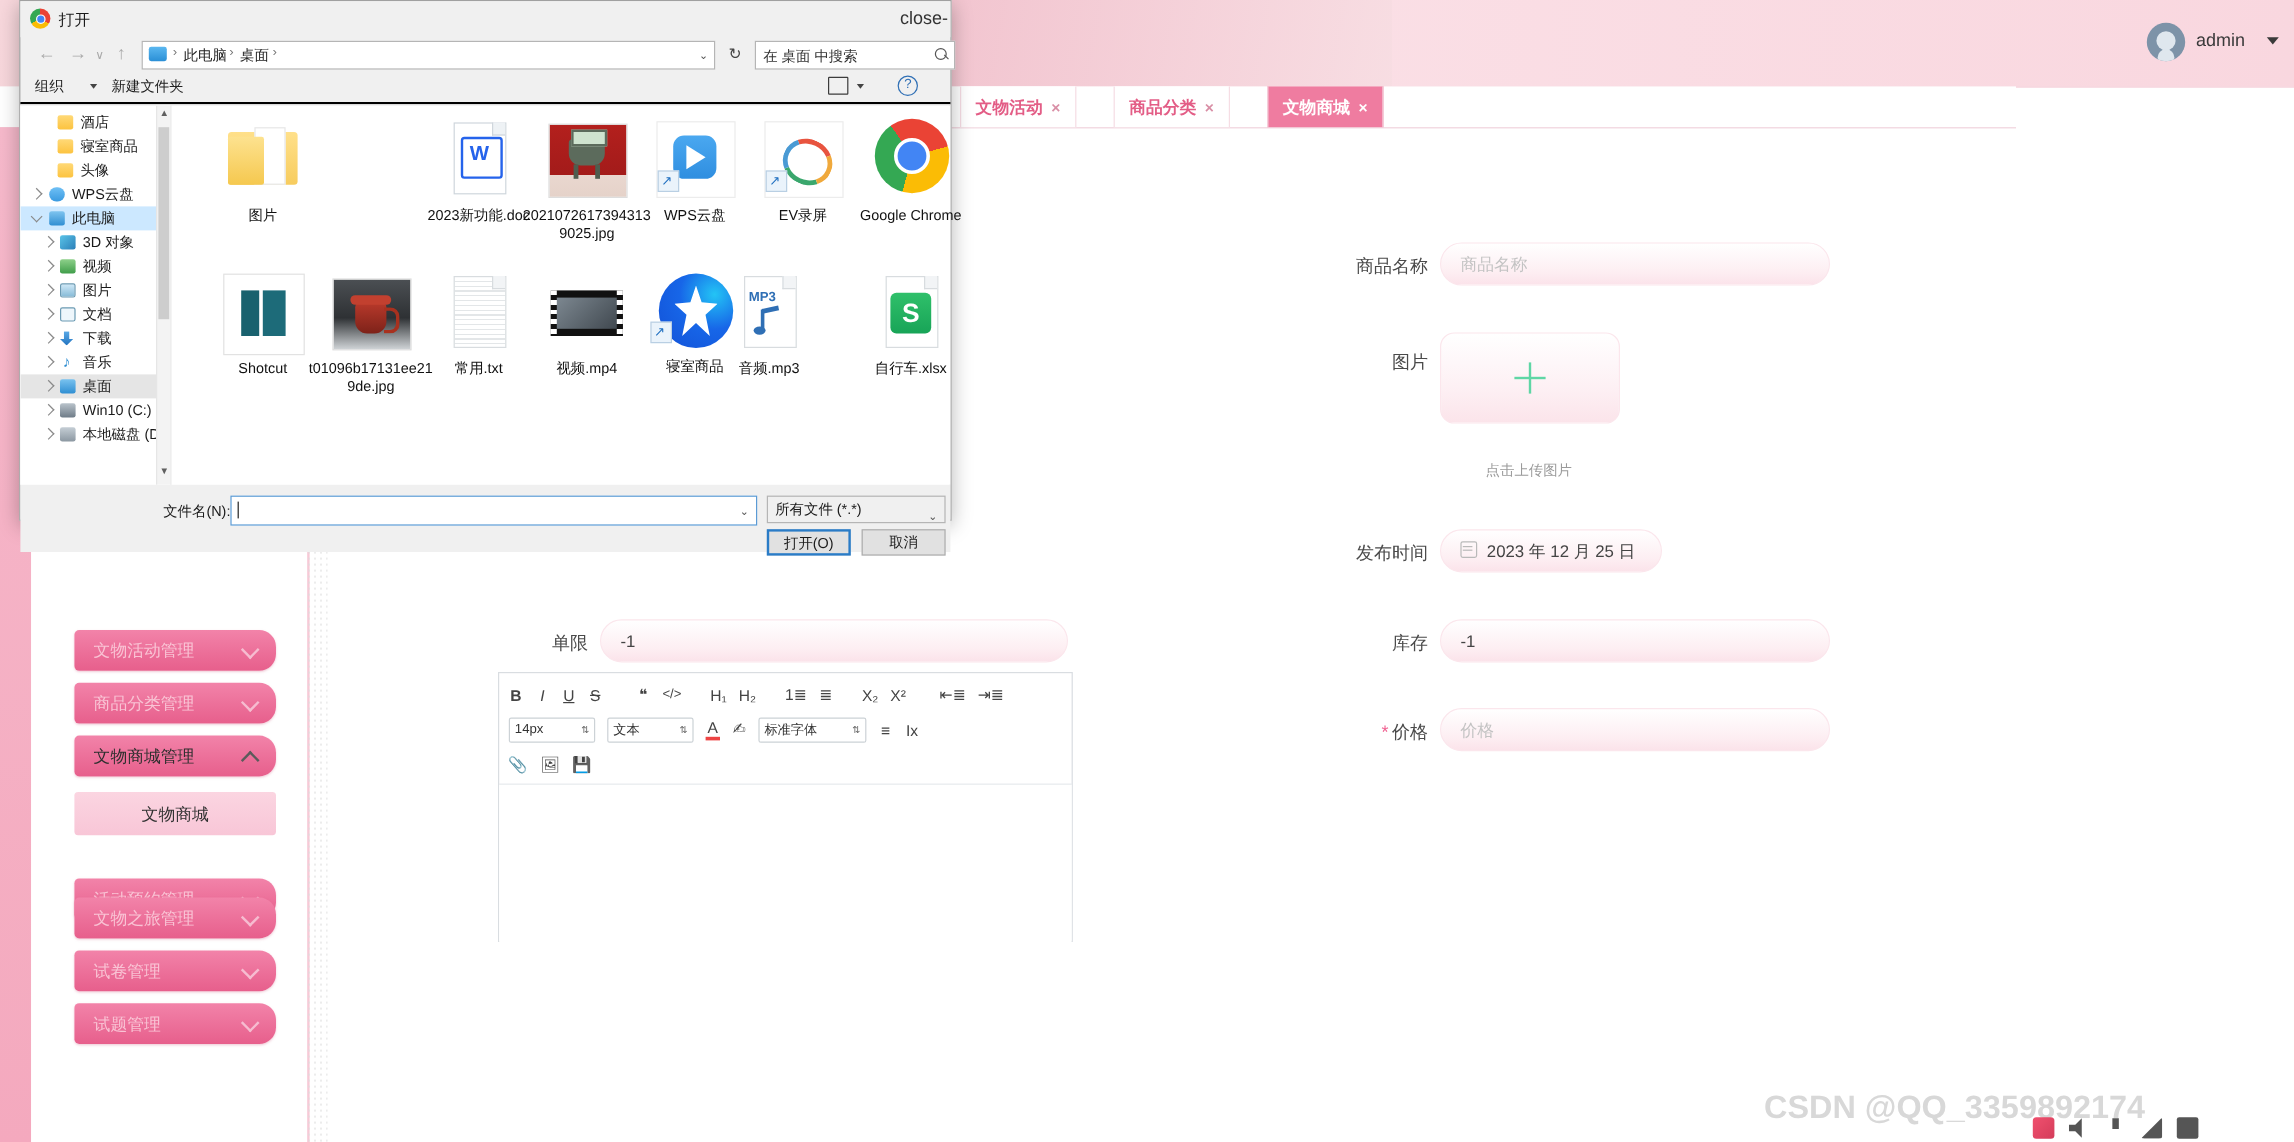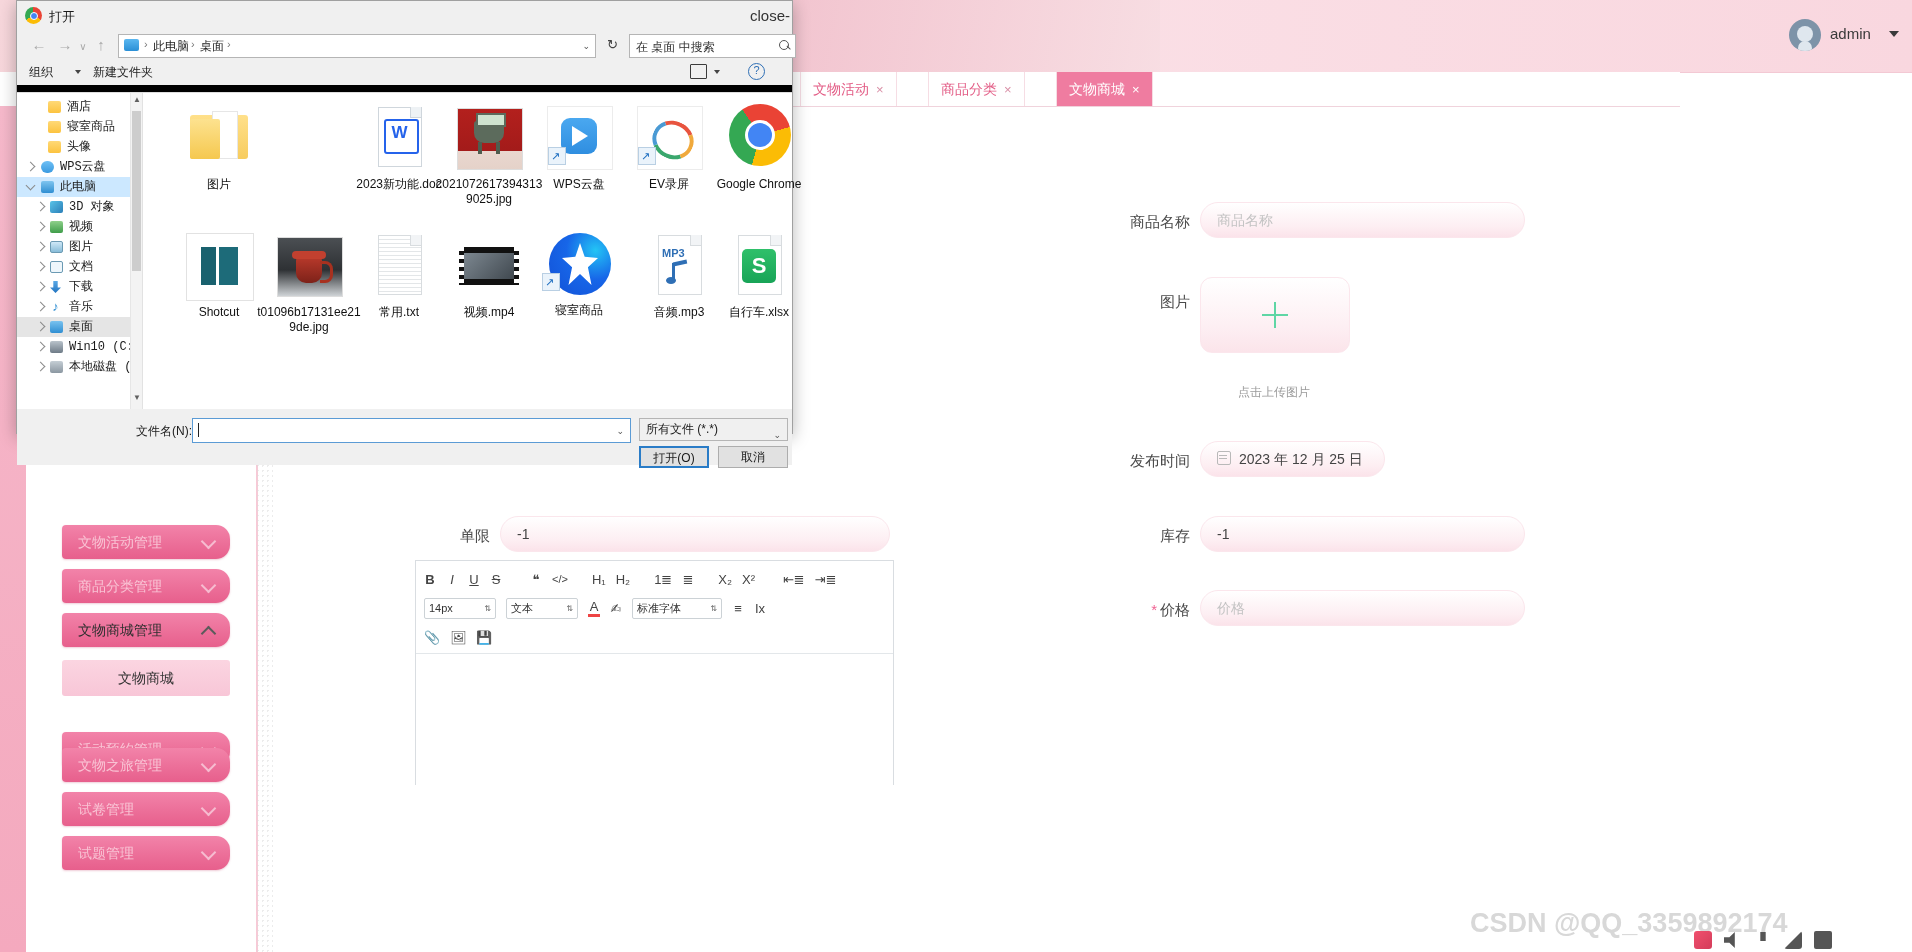--- a/index.html
+++ b/index.html
@@ -32,21 +32,21 @@
   .admin-name{
     position:absolute;left:1830px;top:25px;font-size:15px;color:#3a3a3a;
   }
   .admin-caret{
     position:absolute;left:1889px;top:31px;width:0;height:0;
     border-left:5px solid transparent;border-right:5px solid transparent;border-top:6px solid #3a3a3a;
   }
 
   .tabbar{
     position:absolute;left:0;top:72px;width:1680px;height:34px;
-    background:#fff;border-bottom:1px solid #f0d3dc;
+    background:#fff;border-bottom:1px solid #f0d3dc;font-weight:bold;
   }
   .tab{
     position:absolute;top:0;height:34px;line-height:34px;padding:0 12px;
     font-size:14px;color:#e35d86;background:#fff;
     border-left:1px solid #f6dde4;border-right:1px solid #f6dde4;
     white-space:nowrap;
   }
   .tab .x{margin-left:7px;font-size:13px;color:#d98fa6;}
   .tab.active{background:#ef7ca0;color:#fff;}
   .tab.active .x{color:#fff;}
@@ -173,39 +173,39 @@
   .search-box{
     position:absolute;left:612px;top:3px;width:165px;height:22px;background:#fff;border:1px solid #b5b5b5;
   }
   .search-box .txt{position:absolute;left:6px;top:4px;font-size:12px;color:#333;}
   .search-box .mag{
     position:absolute;right:6px;top:5px;width:8px;height:8px;border:1.4px solid #555;border-radius:50%;
   }
   .search-box .mag:after{
     content:"";position:absolute;left:6px;top:6px;width:5px;height:1.4px;background:#555;transform:rotate(45deg);
   }
-  .tool-row{position:relative;height:26px;border-bottom:7px solid #000000;}
+  .tool-row{position:relative;height:26px;border-bottom:2px solid #000000;}
   .tool-item{position:absolute;top:5px;font-size:12px;color:#222;}
   .tool-caret{position:absolute;top:11px;width:0;height:0;border-left:3.5px solid transparent;border-right:3.5px solid transparent;border-top:4px solid #444;}
   .viewico{position:absolute;top:5px;width:15px;height:13px;border:1.3px solid #3b3b3b;border-radius:1px;}
   .helpico{
     position:absolute;top:4px;width:15px;height:15px;border:1.3px solid #2f6fb5;border-radius:50%;
     color:#2f6fb5;font-size:11px;line-height:13px;text-align:center;
   }
   .dlg-body{position:relative;height:316px;background:#fff;border-top:1px solid #dedede;}
   .tree{
     position:absolute;left:0;top:0;width:125px;height:316px;background:#fff;border-right:1px solid #e2e2e2;overflow:hidden;
   }
   .tree-row{position:relative;height:20px;line-height:20px;font-size:12px;color:#1a1a1a;white-space:nowrap;}
   .tree-row.sel{background:#cce8ff;}
   .tree-row.sel2{background:#e5e5e5;}
   .tw{position:absolute;left:8px;top:6px;width:6px;height:6px;border-right:1.4px solid #8a8a8a;border-bottom:1.4px solid #8a8a8a;transform:rotate(-45deg);}
   .tw.open{transform:rotate(45deg);top:5px;}
   .tico{position:absolute;top:4px;width:13px;height:12px;border-radius:2px;}
-  .tlabel{position:absolute;top:0;font-family:Liberation Mono, monospace;}
+  .tlabel{position:absolute;top:0;}
   .tscroll{
     position:absolute;right:0;top:0;width:11px;height:316px;background:#f3f3f3;border-left:1px solid #e6e6e6;
   }
   .tscroll .thumb{position:absolute;left:1px;top:18px;width:9px;height:160px;background:#cdcdcd;}
   .tscroll .ar{position:absolute;left:2px;font-size:8px;color:#606060;}
 
   .files{position:absolute;left:126px;top:0;width:648px;height:316px;background:#fff;}
   .fitem{position:absolute;width:108px;text-align:center;}
   .fthumb{width:66px;height:66px;margin:0 auto;position:relative;}
   .fname{margin-top:6px;font-size:12px;color:#111;line-height:15px;word-break:break-all;}
@@ -592,21 +592,21 @@
       <div class="fitem" style="left:382px;top:138px;">
         <div class="fthumb">
           <div style="position:absolute;left:3px;top:2px;width:62px;height:62px;border-radius:50%;background:radial-gradient(circle at 75% 28%,#23c4f5 0%,#1766e8 45%,#1250d6 100%);"></div>
           <div style="position:absolute;left:16px;top:12px;width:36px;height:42px;background:#fff;clip-path:polygon(50% 0%,63% 33%,100% 36%,72% 58%,82% 100%,50% 74%,18% 100%,28% 58%,0 36%,37% 33%);"></div>
           <div style="position:absolute;left:-4px;top:42px;width:16px;height:16px;background:#eaf3fb;border:1px solid #b9cfe3;"></div>
           <div style="position:absolute;left:-1px;top:46px;color:#1f6fc0;font-size:11px;line-height:10px;">↗</div>
         </div>
         <div class="fname">寝室商品</div>
       </div>
 
-      <div class="fitem" style="left:482px;top:140px;">
+      <div class="fitem" style="left:444px;top:140px;">
         <div class="fthumb">
           <div style="position:absolute;left:12px;top:2px;width:42px;height:58px;background:#fff;border:1px solid #d8dcdf;"></div>
           <div style="position:absolute;left:44px;top:2px;width:10px;height:10px;background:#f2f4f6;border-left:1px solid #d8dcdf;border-bottom:1px solid #d8dcdf;"></div>
           <div style="position:absolute;left:16px;top:14px;color:#2f6fb5;font:bold 11px 'Liberation Sans',sans-serif;">MP3</div>
           <div style="position:absolute;left:26px;top:30px;width:3px;height:18px;background:#2f6fb5;"></div>
           <div style="position:absolute;left:27px;top:28px;width:14px;height:4px;background:#2f6fb5;transform:rotate(-12deg);"></div>
           <div style="position:absolute;left:20px;top:44px;width:10px;height:7px;border-radius:50%;background:#2f6fb5;"></div>
         </div>
         <div class="fname">音频.mp3</div>
       </div>

